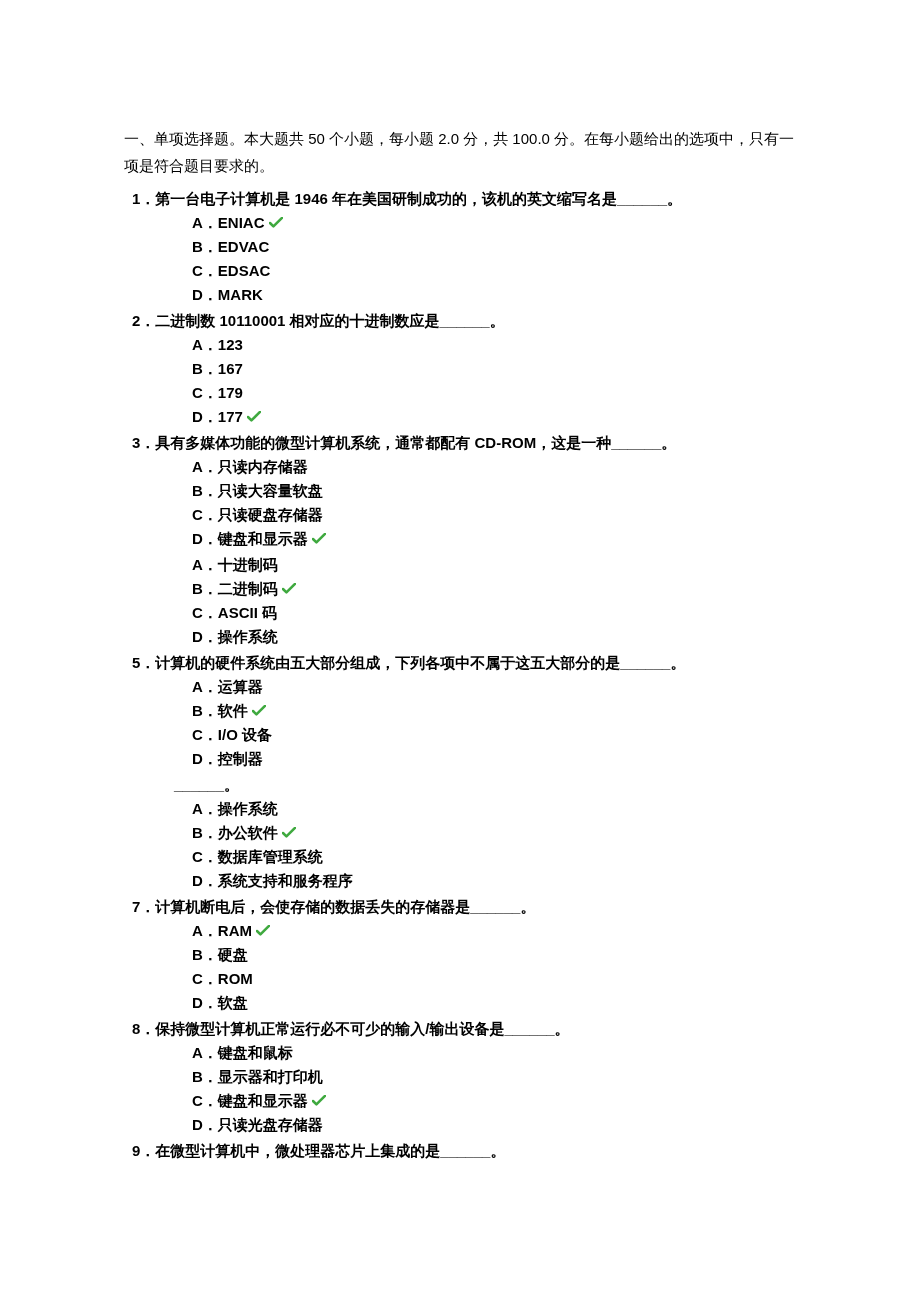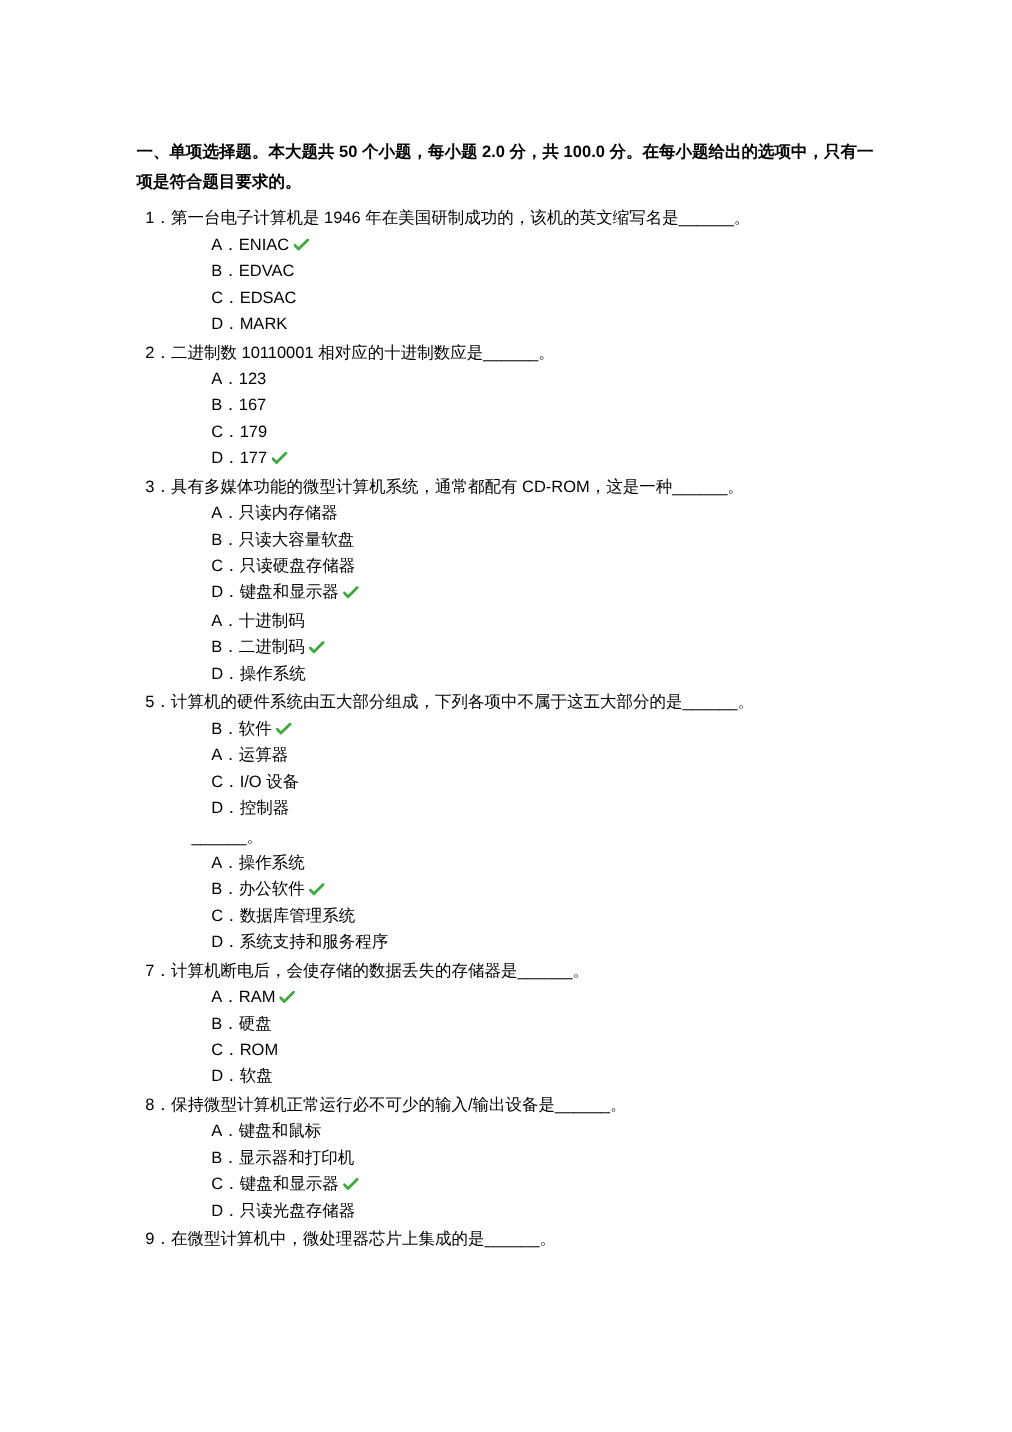--- a/index.html
+++ b/index.html
@@ -6,26 +6,27 @@
     body {
       font-family: "Microsoft YaHei", SimSun, Arial, sans-serif;
       background: #fff;
       width: 920px;
       padding: 125px 124px 40px 124px;
       font-size: 15px;
       line-height: 1.6;
       color: #000;
     }
     .header {
-      font-weight: bold;
+      font-weight: normal;
       margin-bottom: 8px;
       line-height: 1.8;
     }
     .question-block {
       margin-bottom: 2px;
+      font-weight: bold;
     }
     .question-stem {
       padding-left: 26px;
       text-indent: -18px;
       margin-bottom: 0;
     }
     .question-cont {
       padding-left: 50px;
     }
     .options {
@@ -127,37 +128,40 @@
         </div>
         <div class="option-row">
           <span class="option-text"><span>B．</span><span>二进制码</span></span>
           <span class="check-icon">
             <svg viewBox="0 0 16 14" width="14" height="12">
               <path d="M1 7 L5 11 L15 1" stroke="#3fa93f" stroke-width="3" fill="none" stroke-linecap="round" stroke-linejoin="round"></path>
             </svg>
           </span>
         </div>
         <div class="option-row">
+          <span class="option-text"><span>C．</span><span>ASCII 码</span></span>
+        </div>
+        <div class="option-row">
           <span class="option-text"><span>D．</span><span>操作系统</span></span>
         </div>
       </div>
     </div>
     <div class="question-block">
       <div class="question-stem"><span>5．</span><span>计算机的硬件系统由五大部分组成，下列各项中不属于这五大部分的是______。</span></div>
       <div class="options">
         <div class="option-row">
+          <span class="option-text"><span>A．</span><span>运算器</span></span>
+        </div>
+        <div class="option-row">
           <span class="option-text"><span>B．</span><span>软件</span></span>
           <span class="check-icon">
             <svg viewBox="0 0 16 14" width="14" height="12">
               <path d="M1 7 L5 11 L15 1" stroke="#3fa93f" stroke-width="3" fill="none" stroke-linecap="round" stroke-linejoin="round"></path>
             </svg>
           </span>
-        </div>
-        <div class="option-row">
-          <span class="option-text"><span>A．</span><span>运算器</span></span>
         </div>
         <div class="option-row">
           <span class="option-text"><span>C．</span><span>I/O 设备</span></span>
         </div>
         <div class="option-row">
           <span class="option-text"><span>D．</span><span>控制器</span></span>
         </div>
       </div>
     </div>
     <div class="question-block">

